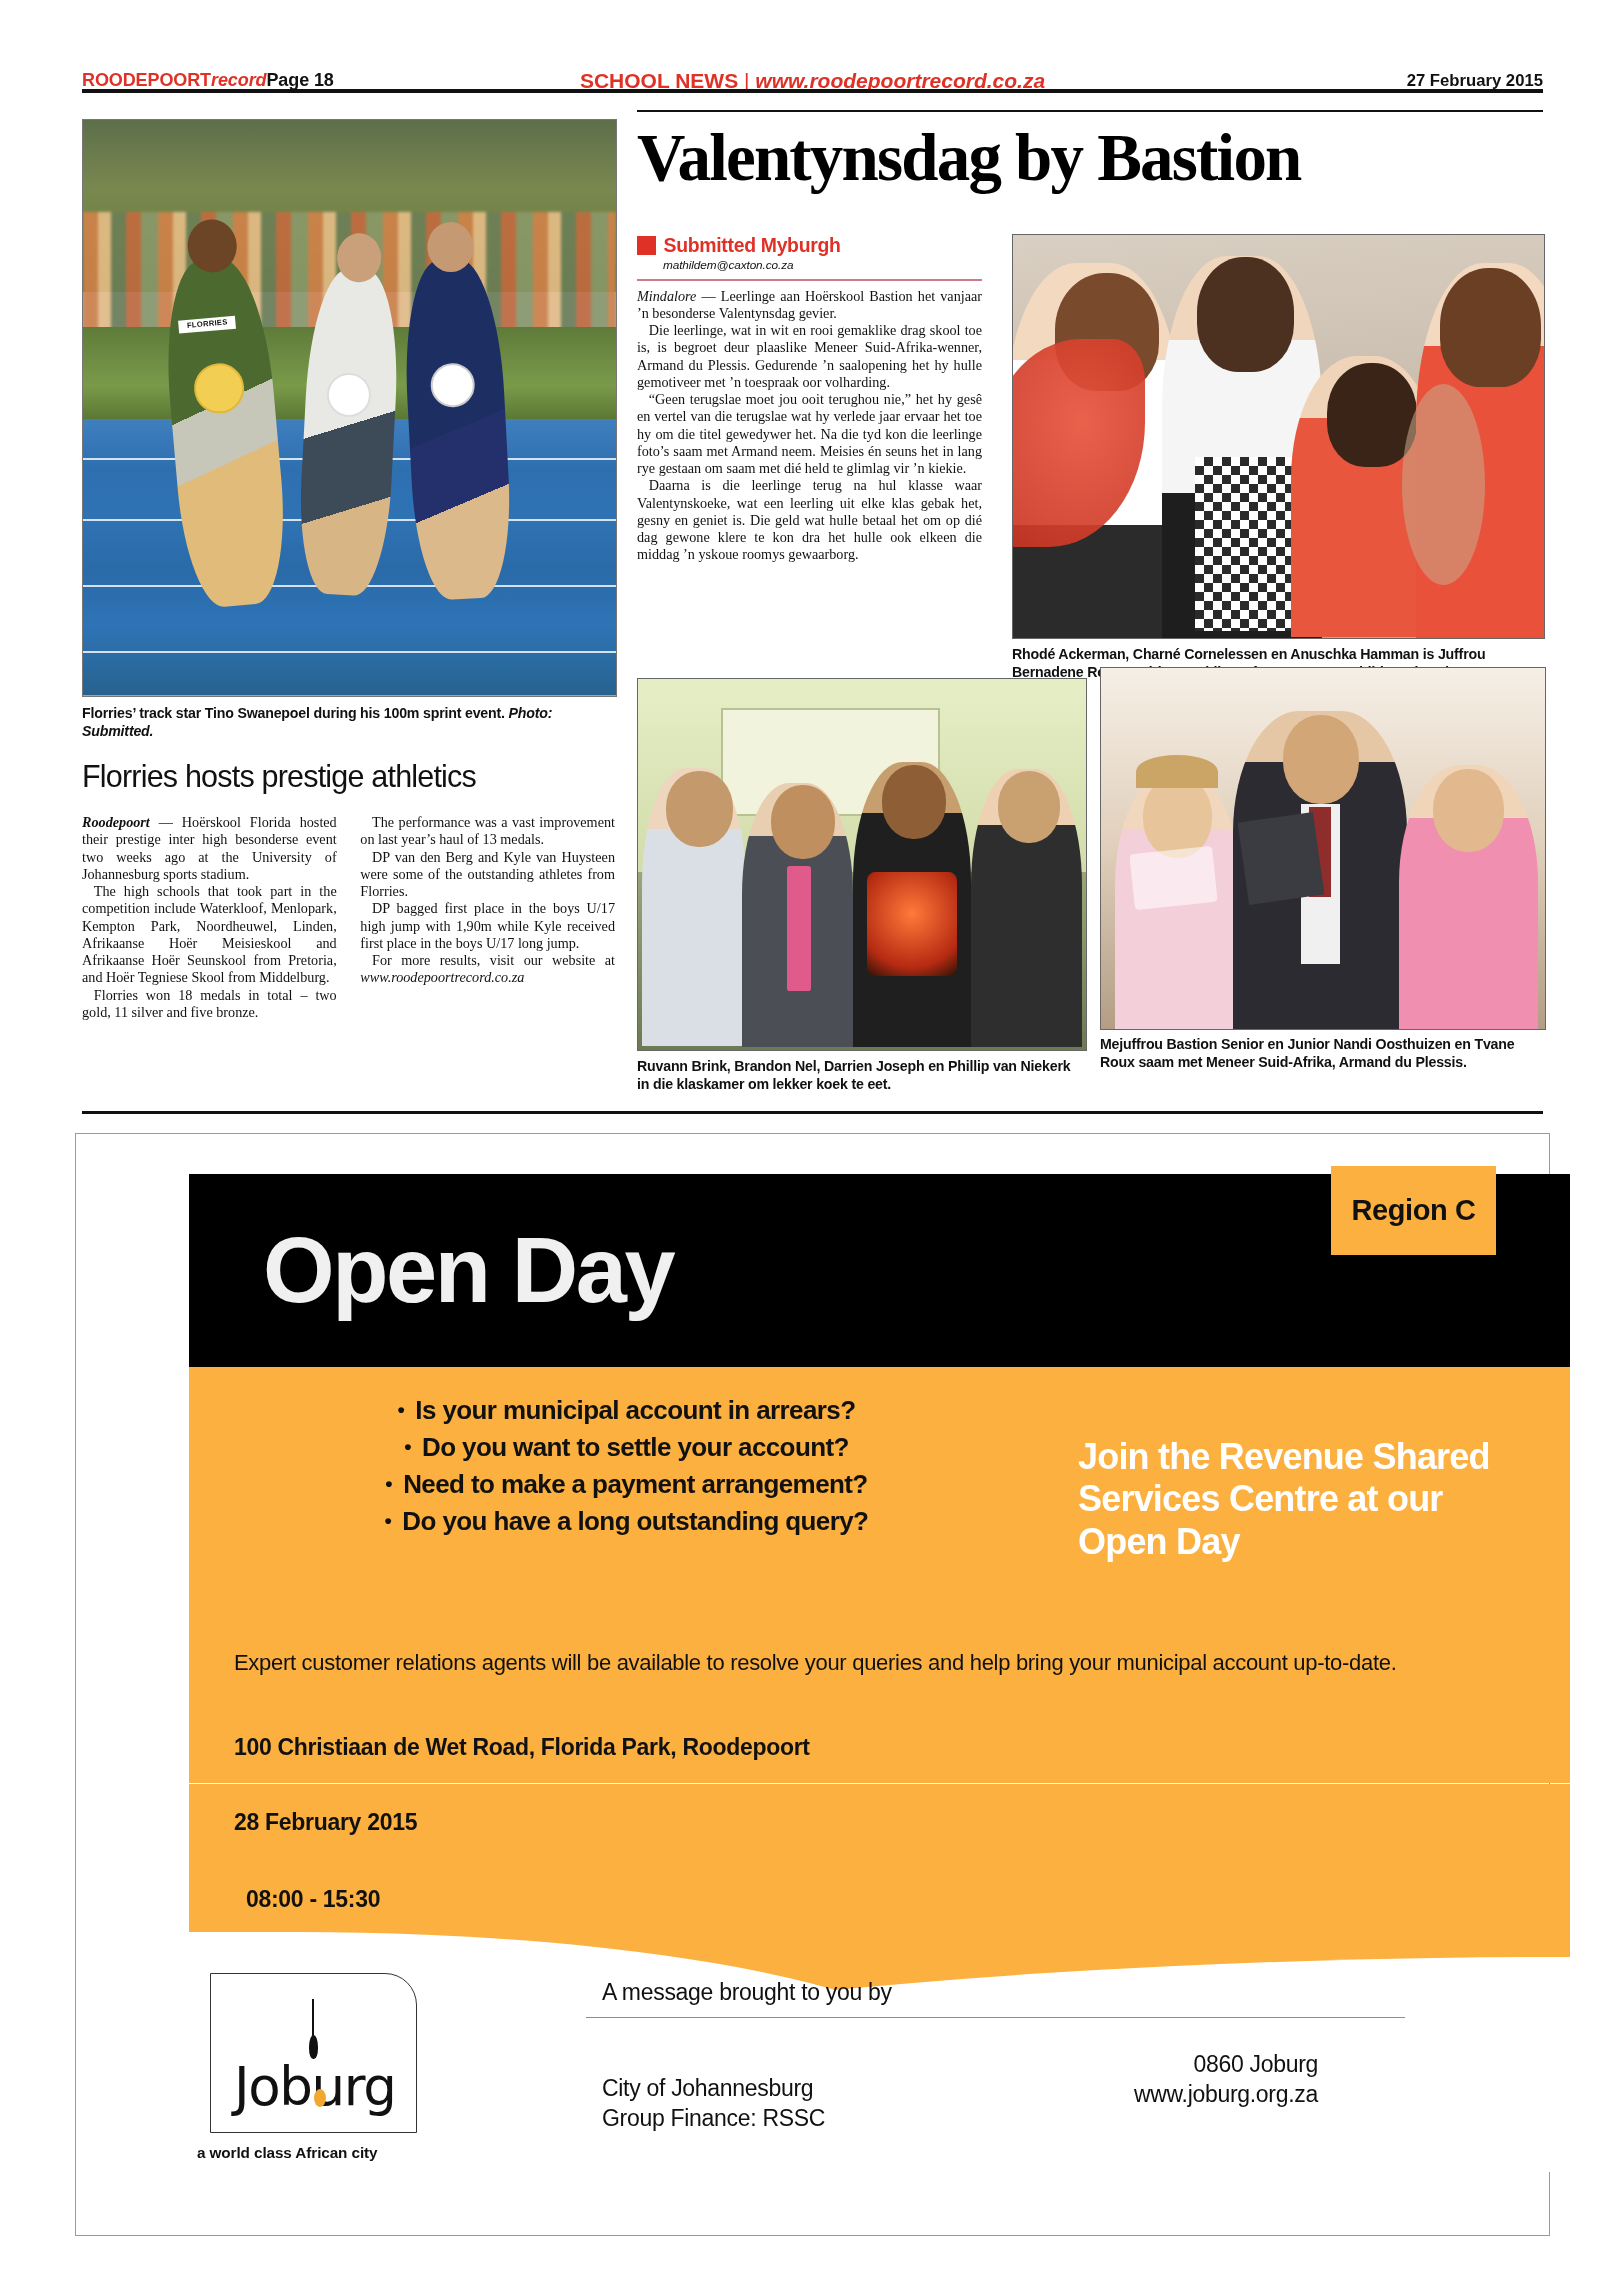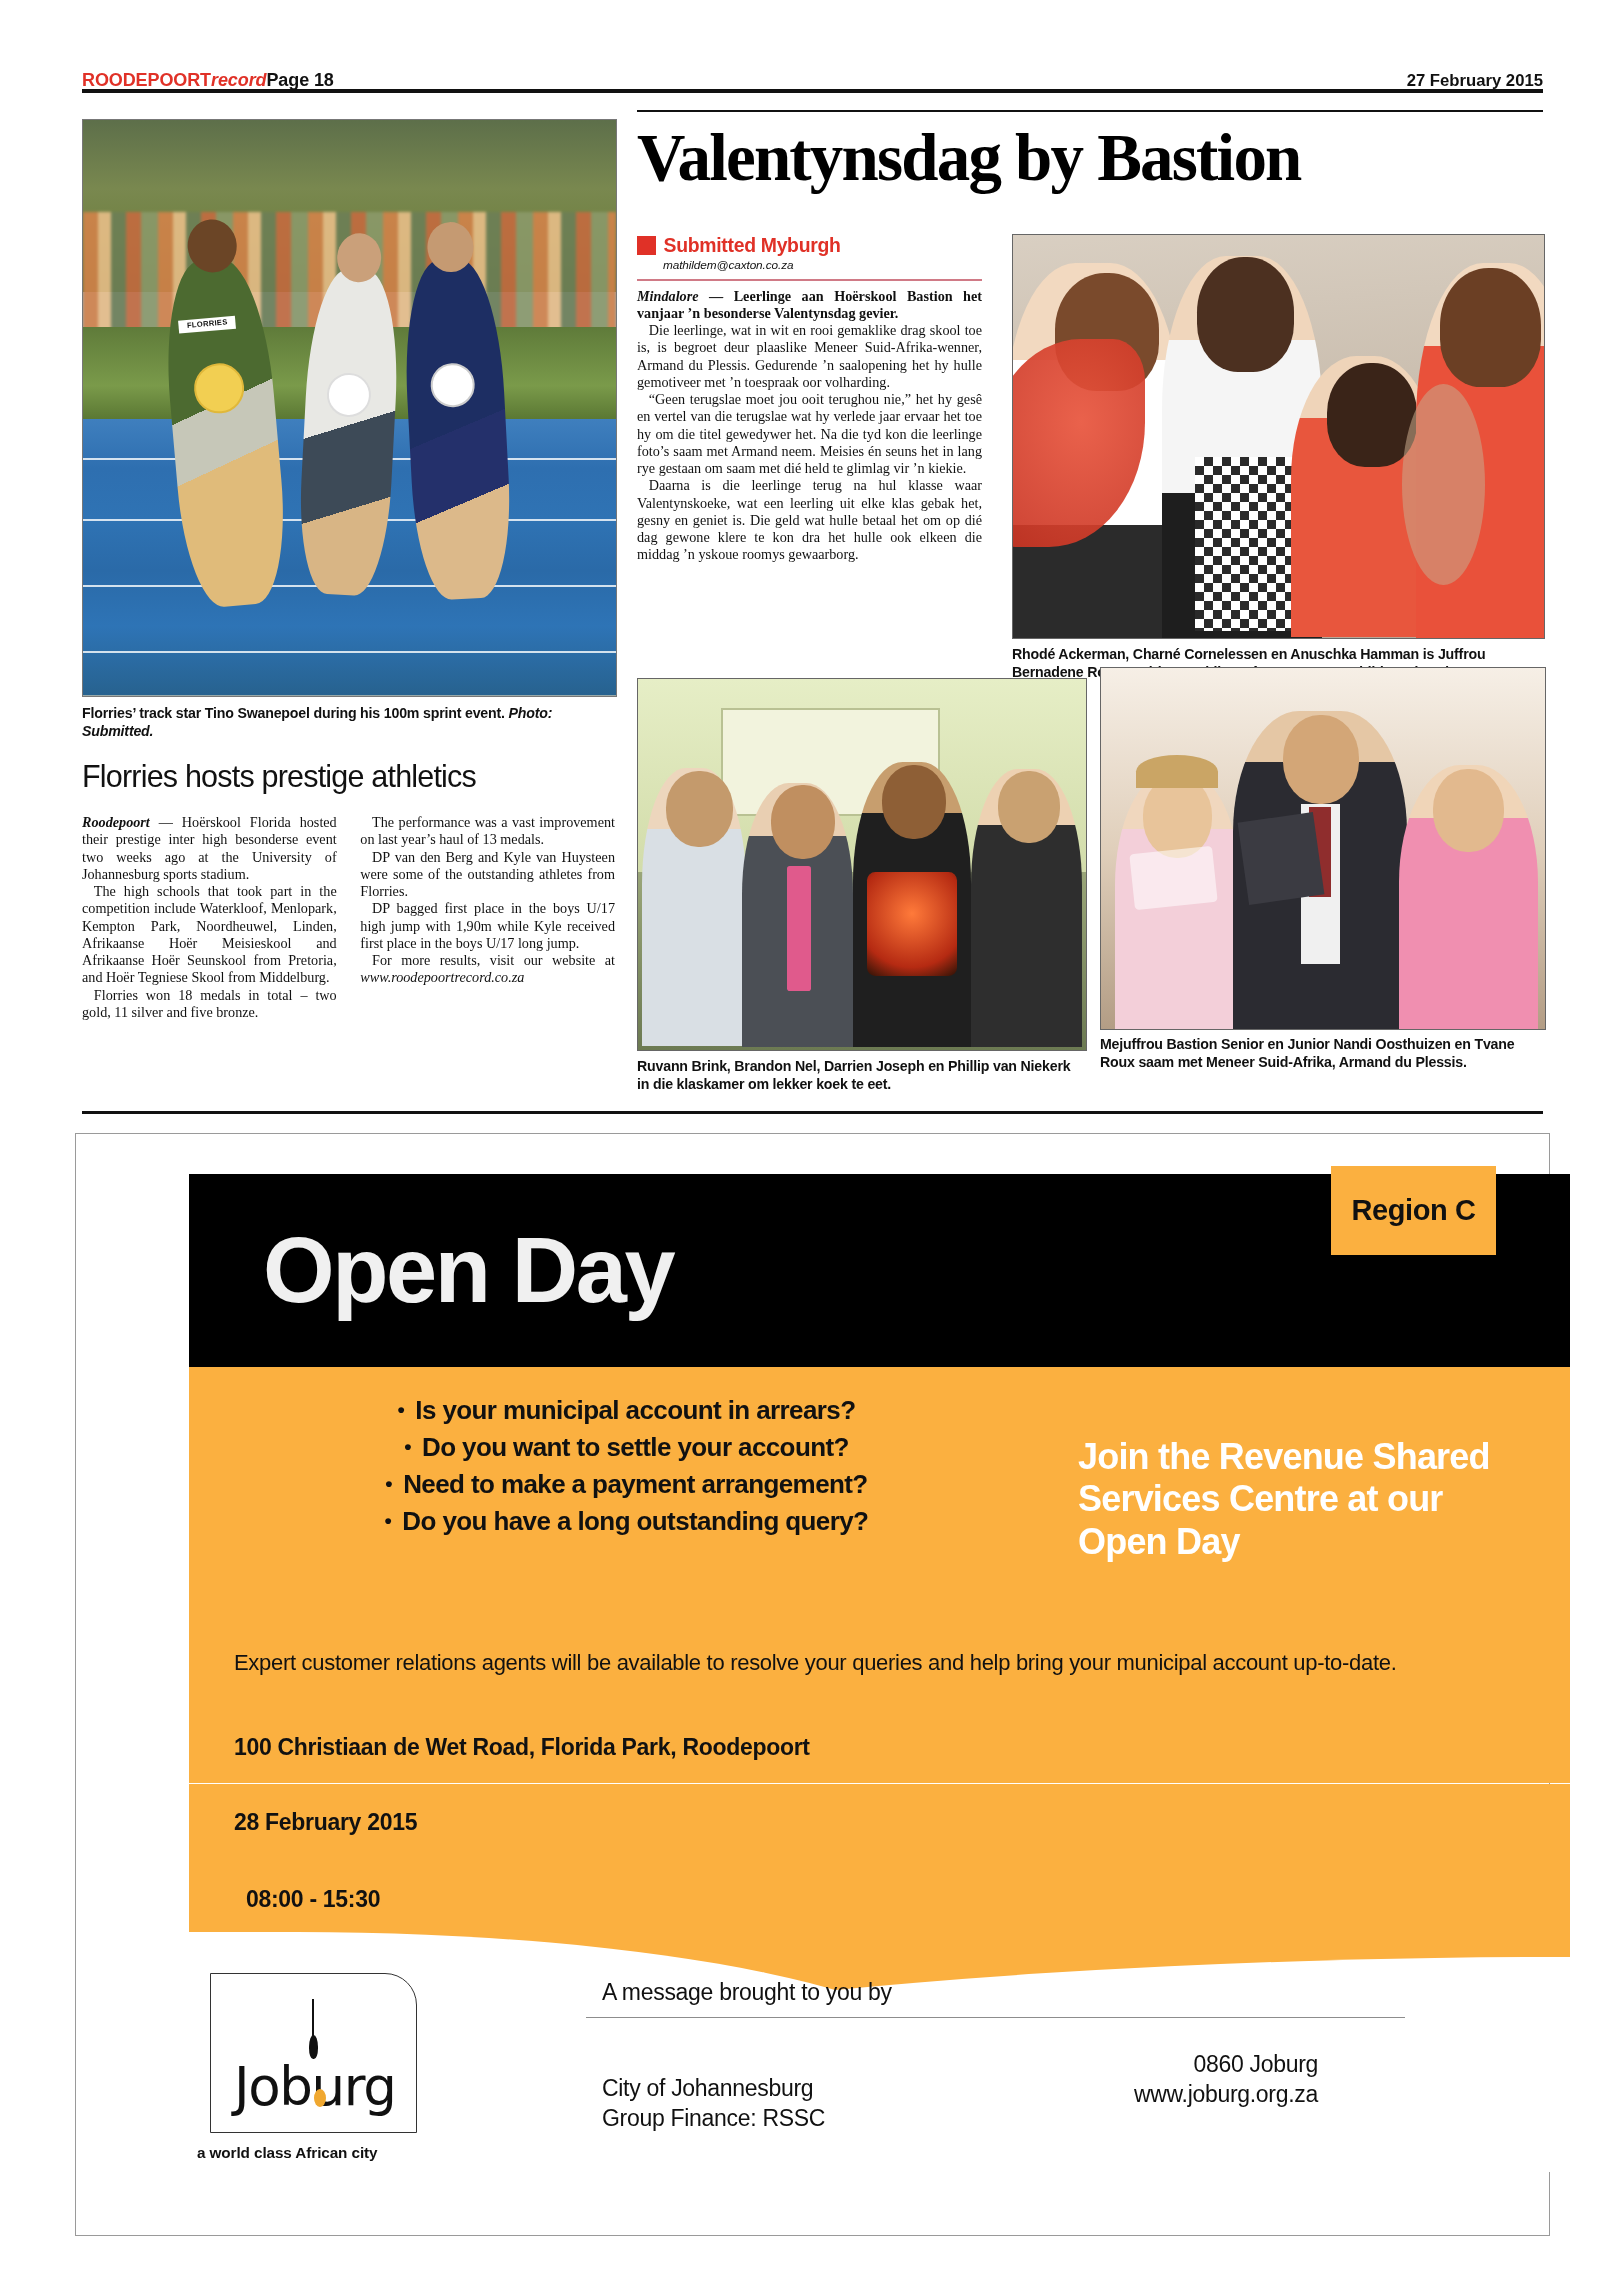--- a/index.html
+++ b/index.html
@@ -65,21 +65,21 @@
 
   .val-col{position:absolute;left:555px;top:128px;width:345px;}
   .byline-sq{display:inline-block;width:19px;height:19px;background:#e03127;vertical-align:-2.8px;margin-right:7.6px;}
   .byline-name{display:inline-block;font-size:19.4px;font-weight:bold;color:#e03127;letter-spacing:-0.3px;}
   .byline-mail{margin:1.4px 0 0 26px;font-size:11.8px;font-style:italic;color:#111;letter-spacing:-0.1px;}
   .byline-rule{margin:6.2px 0 7px 0;height:2.1px;background:#d07a86;width:100%;}
   .val-body{font-family:"Liberation Serif",serif;font-size:14.2px;line-height:1.215;color:#111;text-align:justify;
      -webkit-hyphens:auto;hyphens:auto;}
   .val-body p{margin:0;text-indent:11.8px;}
   .val-body p.first{text-indent:0;}
-  .val-body .lead{font-weight:bold;}
+  .val-body .lead{font-weight:normal;}
   .val-body .lead i{font-style:italic;}
 
   
   .ph-angels{position:absolute;left:930px;top:128px;width:531px;height:403px;border:0.7px solid #666;overflow:hidden;
      background:linear-gradient(175deg,#d9cfc2 0%,#cbbfb0 40%,#b9a595 100%);}
   .cap-angels{position:absolute;left:930px;top:539px;width:531px;}
 
   
   .ph-boys{position:absolute;left:555px;top:572px;width:448px;height:371px;border:0.7px solid #666;overflow:hidden;
      background:linear-gradient(180deg,#dfe6c2 0%,#cfd9ae 38%,#b9c394 70%,#7e8a63 100%);}
@@ -137,20 +137,25 @@
   .ftr-right{position:absolute;left:1034px;top:915px;font-size:23px;color:#111;line-height:1.32;letter-spacing:-0.3px;text-align:right;width:208px;}
 </style>
 </head>
 <body>
 
 <div class="page">
 
   <div class="masthead">
     <div class="mast-left">
       <span class="red">ROODEPOORT</span><span class="red-i">record</span><span class="blk">Page 18</span>
+    </div>
+    <div class="mast-center">
+      <span>SCHOOL NEWS</span>
+      <span class="bar">|</span>
+      <span class="ital">www.roodepoortrecord.co.za</span>
     </div>
     <div class="mast-right">27 February 2015</div>
   </div>
   <div class="mast-rule"></div>
 
   <div class="news">
 
     <div class="photo runner-photo">
       <div class="track-sky"></div>
       <div class="track-crowd"></div>

